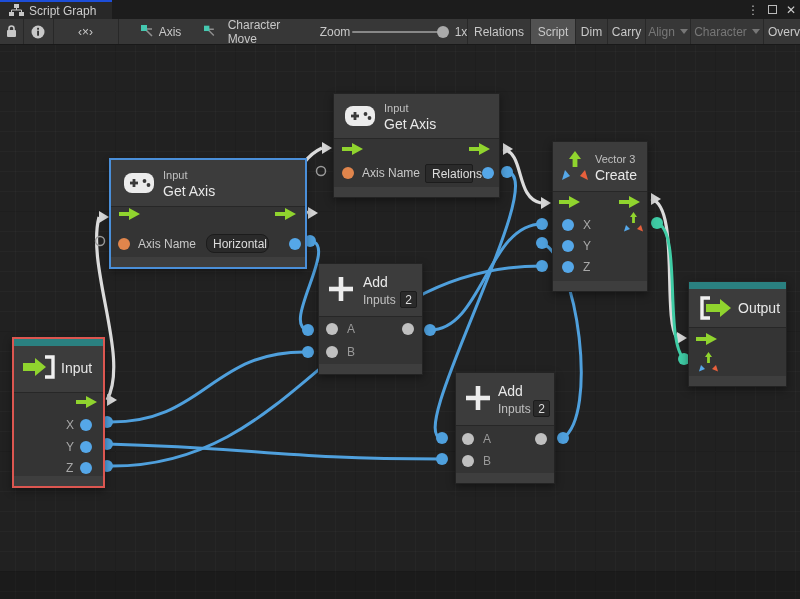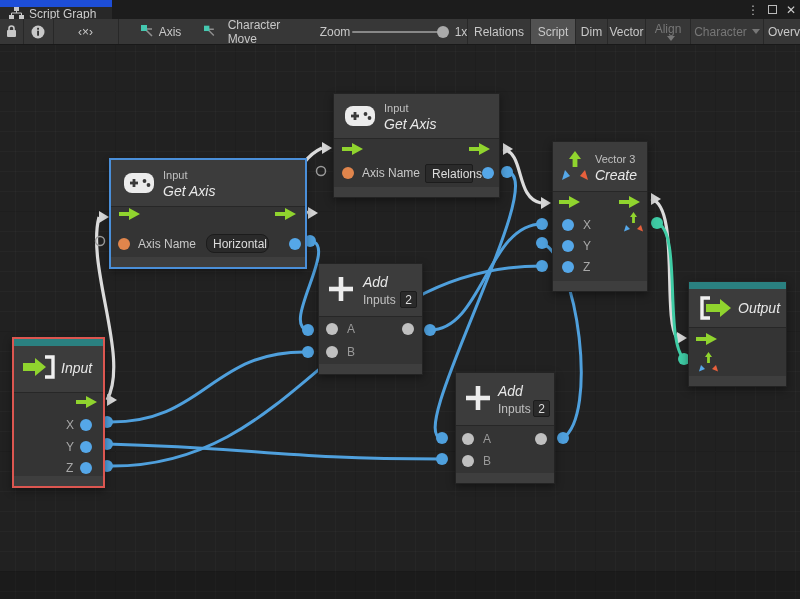--- a/index.html
+++ b/index.html
@@ -3,21 +3,21 @@
 <meta charset="utf-8">
 <style>
   * { margin:0; padding:0; box-sizing:border-box; }
   html,body { width:800px; height:599px; background:#1f1f1f; overflow:hidden;
     font-family:"Liberation Sans", sans-serif; -webkit-font-smoothing:antialiased; }
   .window { position:relative; width:800px; height:599px; background:#1f1f1f; }
 
   
   .tabbar { position:relative; height:19px; background:#1c1c1c; }
   .tab { position:absolute; left:0; top:0; width:112px; height:19px; background:#282828;
-    border-top:7px solid #1d4ed8; display:flex; align-items:flex-start; gap:5px; padding-left:9px; }
+    border-top:2px solid #1d4ed8; display:flex; align-items:center; gap:5px; padding-left:9px; }
   .tab-title { font-size:12px; color:#cccccc; white-space:nowrap; }
   .win-ctrls { position:absolute; right:4px; top:0; height:19px; display:flex; align-items:center; gap:9px; }
   .kebab { color:#bbbbbb; font-size:12px; line-height:1; }
   .maxbox { width:9px; height:9px; border:1.5px solid #bbbbbb; display:inline-block; }
   .closex { color:#cccccc; font-size:12px; line-height:1; }
 
   
   .toolbar { position:relative; height:26px; background:#373737; border-bottom:1px solid #191919;
     color:#cccccc; font-size:12px; }
   .tb { position:absolute; top:0; height:25px; display:flex; align-items:center; justify-content:center; }
@@ -47,21 +47,21 @@
   .node { position:absolute; z-index:5; background:#3c3c3c; border:1px solid #232323;
     box-shadow:0 3px 8px rgba(0,0,0,0.4); }
   .node.sel-blue { border:1px solid #4a8fd9; box-shadow:0 0 0 1px #4a8fd9, 0 3px 8px rgba(0,0,0,0.4); }
   .node.sel-red  { border:2px solid #dc5650; }
   .accent { position:absolute; top:0; left:0; right:0; height:7px; background:#2a8080; }
   .body-zone { position:absolute; left:0; right:0; background:#343434;
     border-top:1px solid #272727; border-bottom:1px solid #272727; }
   .footer { position:absolute; left:0; right:0; bottom:0; height:10px; background:#3e3e3e; }
   .abs { position:absolute; }
   .cat { font-size:11px; color:#c0c0c0; }
-  .title { font-size:14px; color:#e8e8e8;font-style:italic; }
+  .title { font-size:14px; color:#e8e8e8; }
   .plabel { font-size:12px; color:#a8a8a8; }
   .dot { position:absolute; width:12px; height:12px; border-radius:50%; }
   .dot.blue { background:#55a7e8; }
   .dot.orange { background:#e0854c; }
   .dot.gray { background:#c0c0c0; }
   .field { position:absolute; background:#2a2a2a; border:1px solid #1c1c1c; border-radius:2px;
     color:#dddddd; font-size:12px; display:flex; align-items:center; padding-left:6px; }
   .cntbox { position:absolute; background:#2a2a2a; border:1px solid #1c1c1c; border-radius:2px;
     color:#dddddd; font-size:12px; display:flex; align-items:center; justify-content:center; }
 </style>
@@ -139,24 +139,24 @@
     <div class="sep" style="left:530px;"></div>
     <div class="tb tb-active" style="left:531px;width:44px;">
       <span class="tb-label">Script</span>
       </div>
     <div class="sep" style="left:575px;"></div>
     <div class="tb" style="left:576px;width:31px;">
       <span class="tb-label">Dim</span>
       </div>
     <div class="sep" style="left:607px;"></div>
     <div class="tb" style="left:608px;width:37px;">
-      <span class="tb-label">Vector</span>
+      <span class="tb-label">Carry</span>
       </div>
     <div class="sep" style="left:645px;"></div>
-    <div class="tb disabled" style="left:646px;width:44px;flex-direction:column;">
+    <div class="tb disabled" style="left:646px;width:44px;">
       <span class="tb-label">Align</span>
         <span class="dd-arrow"></span>
       </div>
     <div class="sep" style="left:690px;"></div>
     <div class="tb disabled" style="left:691px;width:72px;">
       <span class="tb-label">Character</span>
         <span class="dd-arrow"></span>
       </div>
     <div class="sep" style="left:763px;"></div>
     <div class="tb" style="left:764px;width:60px;justify-content:flex-start;padding-left:4px;">

